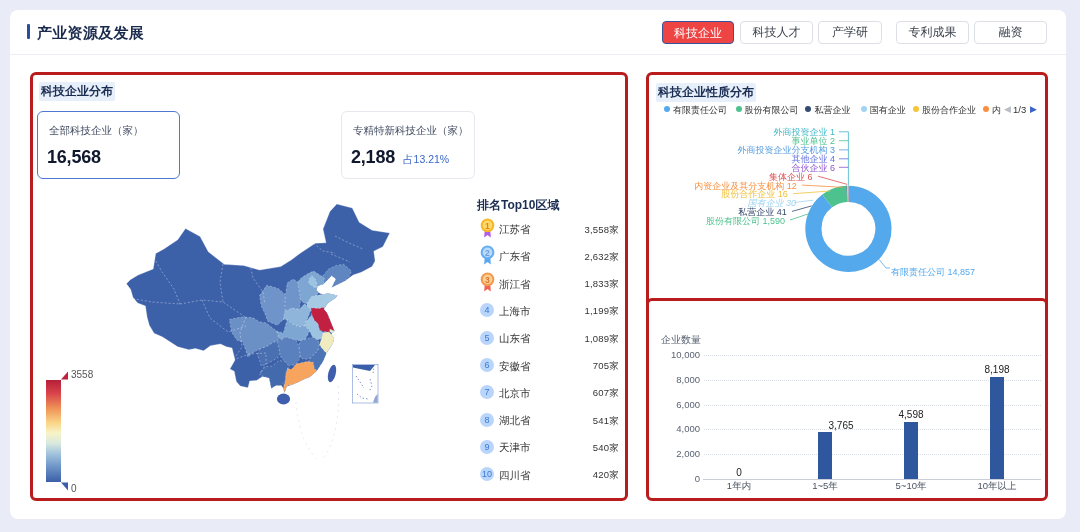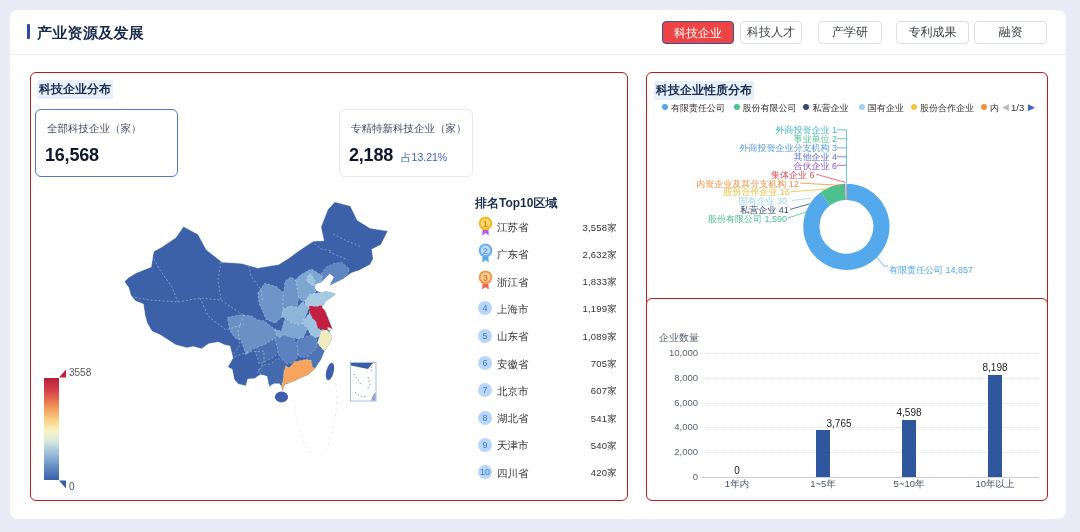--- a/index.html
+++ b/index.html
@@ -4,21 +4,21 @@
 *{margin:0;padding:0;box-sizing:border-box;}
 html,body{width:1080px;height:532px;background:#e9ecf6;font-family:"Liberation Sans",sans-serif;overflow:hidden;}
 #wrap{position:absolute;left:10px;top:10px;width:1056px;height:509px;background:#fff;border-radius:8px;}
 .abs{position:absolute;}
 .ct{font-weight:bold;color:#1c2d52;font-size:12px;background:rgba(205,223,246,.5);padding:1px 2px;border-radius:2px;}
 #tbar{left:17px;top:14px;width:3px;height:15px;background:#2b4da0;border-radius:1px;}
 #title{left:27px;top:14px;font-size:15px;font-weight:bold;color:#1b2b4e;letter-spacing:.3px;}
 #hdiv{left:0;top:44px;width:1056px;height:1px;background:#ecedf2;}
 .tab{top:11px;height:23px;line-height:21px;text-align:center;font-size:12px;color:#3d434d;border:1px solid #dcdfe6;border-radius:4px;background:#fff;}
 .tab.on{background:#ef4444;color:#fff;border-color:#34549e;line-height:23px;}
-.card{position:absolute;background:#fff;border:1px solid #b91c1c;border-radius:6px;}
+.card{position:absolute;background:#fff;border:3px solid #b91c1c;border-radius:6px;}
 #cardL{left:20px;top:62px;width:598px;height:429px;}
 #cardR1{left:636px;top:62px;width:402px;height:248px;}
 #cardR2{left:636px;top:288px;width:402px;height:203px;}
 .sbox{top:36px;height:68px;border:1px solid #e6e8ef;border-radius:6px;}
 .sbox.sel{border:1.5px solid #4e78d2;}
 .slab{position:absolute;left:11px;top:12px;font-size:10.5px;color:#414b61;white-space:nowrap;}
 .snum{position:absolute;left:9px;top:35px;font-size:18px;font-weight:bold;color:#10182e;letter-spacing:-0.2px;}
 .spct{font-size:10.5px;color:#3a66c8;font-weight:normal;margin-left:8px;letter-spacing:0;}
 .t10r{position:absolute;left:440px;width:146px;height:27px;}
 .t10n{position:absolute;left:26px;top:7.5px;font-size:10.5px;color:#333;}
@@ -32,21 +32,21 @@
 .bar{position:absolute;width:14px;background:#2e579e;}
 .bval{position:absolute;width:60px;text-align:center;font-size:10px;color:#222;}
 .xlab{position:absolute;width:70px;text-align:center;font-size:9.5px;color:#4a5261;}
 </style></head>
 <body>
 <div id="wrap">
  <div class="abs" id="tbar"></div>
  <div class="abs" id="title">产业资源及发展</div>
  <div class="abs" id="hdiv"></div>
  <div class="abs tab on" style="left:652px;width:72px;">科技企业</div>
- <div class="abs tab" style="left:730px;width:62px;">科技人才</div>
+ <div class="abs tab" style="left:730px;width:73px;">科技人才</div>
  <div class="abs tab" style="left:808px;width:64px;">产学研</div>
  <div class="abs tab" style="left:886px;width:73px;">专利成果</div>
  <div class="abs tab" style="left:964px;width:73px;">融资</div>
  <div class="card" id="cardL">
   <div class="abs ct" style="left:6px;top:7px;">科技企业分布</div>
   <div class="abs sbox sel" style="left:4px;width:143px;">
     <div class="slab">全部科技企业（家）</div>
         <div class="snum">16,568</div>
       </div>
   <div class="abs sbox" style="left:308px;width:134px;">
@@ -221,21 +221,21 @@
         <path d="M229.8,184.2 L237,193 L241,193" fill="none" stroke="#54a8ec" stroke-width="0.8"></path>
       </svg>
   <div class="plab" style="right:210px;top:51.3px;color:#3fb8c9;">外商投资企业 1</div>
   <div class="plab" style="right:210px;top:60.2px;color:#4dc28e;">事业单位 2</div>
   <div class="plab" style="right:210px;top:69.4px;color:#549be0;">外商投资企业分支机构 3</div>
   <div class="plab" style="right:210px;top:78.3px;color:#5f6ce0;">其他企业 4</div>
   <div class="plab" style="right:210px;top:86.8px;color:#8d55cf;">合伙企业 6</div>
   <div class="plab" style="right:232.5px;top:95.7px;color:#e04f51;">集体企业 6</div>
   <div class="plab" style="right:248.3px;top:104.6px;color:#f98f3e;">内资企业及其分支机构 12</div>
   <div class="plab" style="right:257.2px;top:113.2px;color:#f0c13a;">股份合作企业 16</div>
-  <div class="plab" style="right:260px;top:122.0px;color:#9fd4f2;">国有企业 30</div>
+  <div class="plab" style="right:249px;top:122.0px;color:#9fd4f2;font-style:italic;">国有企业 30</div>
   <div class="plab" style="right:258.2px;top:130.9px;color:#344a6e;">私营企业 41</div>
   <div class="plab" style="right:260.1px;top:139.5px;color:#4dc28e;">股份有限公司 1,590</div>
   <div class="plab" style="left:242px;top:190.5px;color:#54a8ec;">有限责任公司 14,857</div>
  </div>
  <div class="card" id="cardR2">
   <div class="abs" style="left:12px;top:32px;font-size:10px;color:#5a6372;">企业数量</div>
   <div class="ytick" style="left:11px;top:48px;">10,000</div>
   <div class="grid" style="top:54px;"></div>
   <div class="ytick" style="left:11px;top:72.8px;">8,000</div>
   <div class="grid" style="top:78.8px;"></div>

